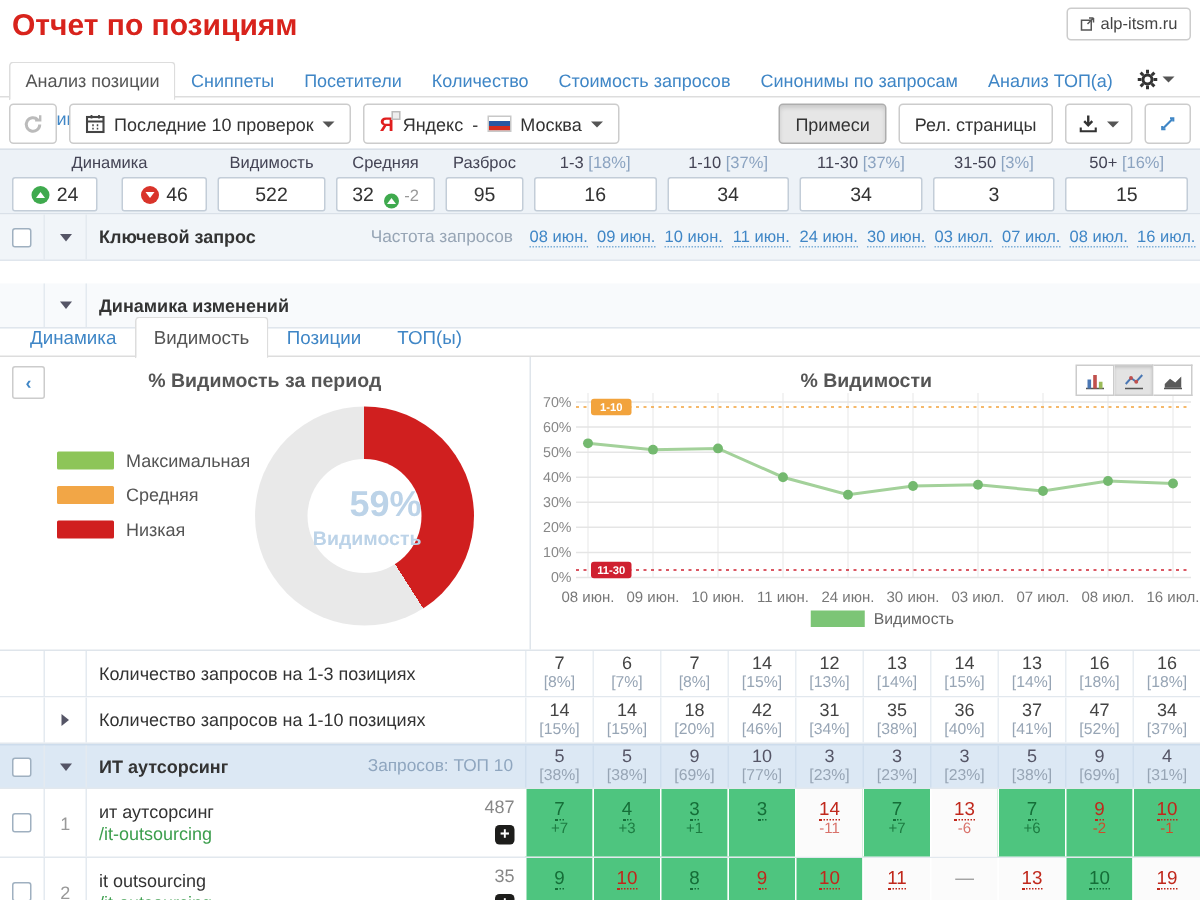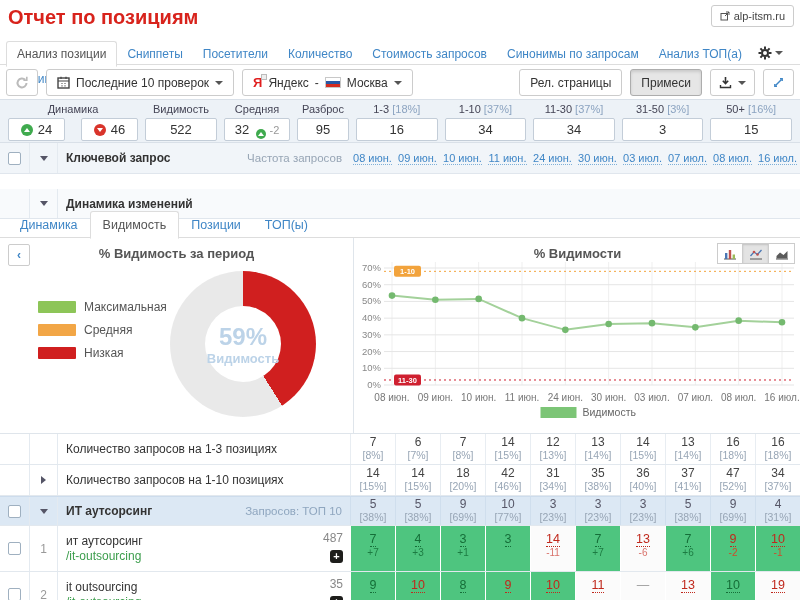--- a/index.html
+++ b/index.html
@@ -68,21 +68,21 @@
   #donut-panel{position:absolute;left:0;top:0;width:354px;height:195px;border-right:1px solid #dfe5eb}
   #collapse-btn{position:absolute;left:8px;top:6px;width:22px;height:22px;border:1px solid #ccc;border-radius:2px;
     background:#fff;color:#3f86c6;font-weight:bold;text-align:center;line-height:20px;cursor:pointer}
   .chart-title{position:absolute;left:0;right:0;top:8px;text-align:center;font-weight:bold;font-size:13px;color:#555}
   #donut-legend{position:absolute;left:38px;top:62px}
   .litem{display:flex;align-items:center;margin-bottom:9px}
   .lswatch{width:38px;height:12px;border-radius:1px;margin-right:8px}
   .llabel{font-size:12px;color:#555}
   #donut{position:absolute;left:170px;top:33px;width:146px;height:146px;border-radius:50%}
   #donut-hole{position:absolute;left:205px;top:68px;width:76px;height:76px;border-radius:50%;background:#fff;
-    display:flex;flex-direction:column;align-items:center;justify-content:center}
+    display:flex;flex-direction:column;align-items:flex-end;justify-content:center}
   #donut-val{font-size:24px;font-weight:bold;color:#bcd3e8}
   #donut-lbl{font-size:13px;font-weight:bold;color:#bcd3e8}
   #line-panel{position:absolute;left:355px;top:0;width:445px;height:195px}
   #chart-toggles{position:absolute;right:5px;top:5px;display:flex}
   .ctgl{width:26px;height:21px;border:1px solid #ccc;background:#fff;display:flex;align-items:center;justify-content:center;cursor:pointer}
   .ctgl+.ctgl{border-left:none}
   .ctgl.pressed{background:#e3e3e3;box-shadow:inset 0 1px 2px rgba(0,0,0,.15)}
   #linechart{position:absolute;left:0;top:0}
   
   #positions-table{position:absolute;left:0;top:434px;width:800px}
@@ -159,25 +159,25 @@
   </button>
   <button class="tbtn">
     <span class="ya">Я</span>
     <span>Яндекс</span>
     <span>-</span>
     <span class="flag"></span>
     <span>Москва</span>
     <span class="caret"></span>
   </button>
   <div id="rightbar">
+    <button class="tbtn pressed">
+        <span>Примеси</span>
+      </button>
     <button class="tbtn">
         <span>Рел. страницы</span>
-      </button>
-    <button class="tbtn pressed">
-        <span>Примеси</span>
       </button>
     <button class="tbtn iconic">
       <svg width="13" height="13" viewBox="0 0 13 13">
           <path d="M6.5 1v6M3.8 4.8 6.5 7.5l2.7-2.7" fill="none" stroke="#333" stroke-width="1.6"></path>
           <path d="M1.5 9v2.5h10V9" fill="none" stroke="#333" stroke-width="1.4"></path>
         </svg>
       <span class="caret"></span>
     </button>
     <button class="tbtn iconic">
       <svg width="13" height="13" viewBox="0 0 13 13">

